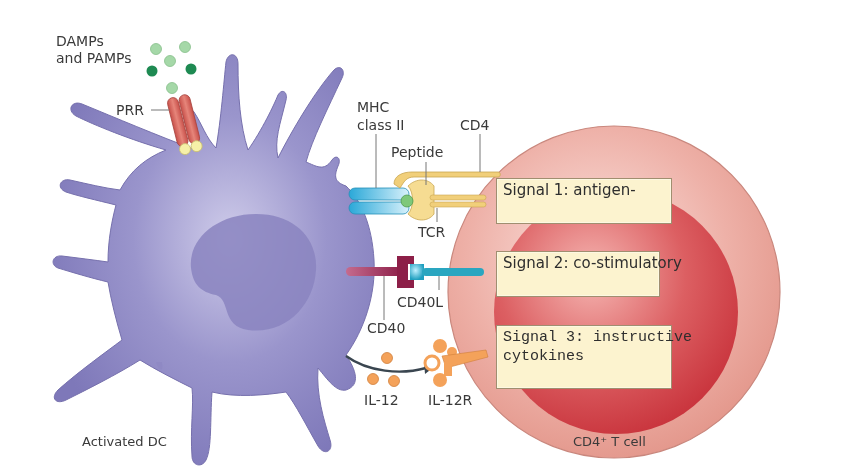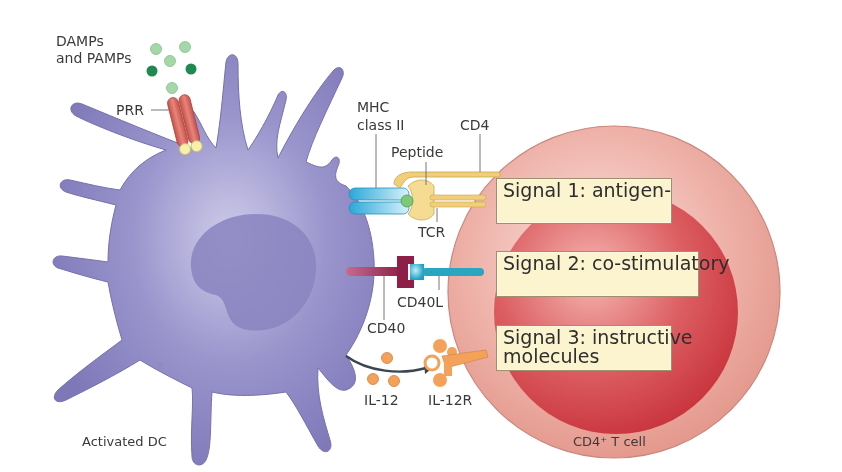--- a/index.html
+++ b/index.html
@@ -1,21 +1,21 @@
 <!DOCTYPE html>
 <html><head>
 <meta charset="utf-8">
 <style>
   html, body { margin: 0; padding: 0; background: #ffffff; }
   body { width: 842px; height: 472px; overflow: hidden; position: relative; font-family: "DejaVu Sans", sans-serif; }
   #stage { position: absolute; left: 16px; top: 0; width: 842px; height: 472px; }
   svg text { font-family: "DejaVu Sans", sans-serif; fill: #3a3a3a; }
   .lbl { font-size: 14px; }
   .lbl-sm { font-size: 13px; }
-  .signal-box { position: absolute; background: #fcf3cf; border: 1px solid #a08e70; box-shadow: 0 0 0 1px rgba(255,255,255,0.4) inset; padding: 2px 6px 3px 6px; font-size: 19px; line-height: 19px; color: #2e2e2e; box-sizing: border-box; }
+  .signal-box { position: absolute; background: #fcf3cf; border: 1px solid #a08e70; box-shadow: 0 0 0 1px rgba(255,255,255,0.4) inset; padding: 2px 6px 3px 6px; font-size: 15px; line-height: 19px; color: #2e2e2e; box-sizing: border-box; }
   .signal-box span { display: block; white-space: nowrap; }
 </style>
 </head>
 <body>
 
 <div id="stage">
 <svg width="842" height="472" viewBox="0 0 842 472">
   <defs>
     <radialGradient id="dcGrad" cx="0.55" cy="0.45" r="0.6">
       <stop offset="0" stop-color="#cfccea"></stop>
@@ -186,20 +186,20 @@
   <text class="lbl" x="351" y="333">CD40</text>
   <text class="lbl" x="348" y="405">IL-12</text>
   <text class="lbl" x="412" y="405">IL-12R</text>
   <text class="lbl-sm" x="66" y="446">Activated DC</text>
   <text class="lbl-sm" x="557" y="446">CD4⁺ T cell</text>
 </svg>
 
 <div class="signal-box" style="left:480px; top:178px; width:176px; height:46px;">
   <span>Signal 1: antigen-</span>
 </div>
-<div class="signal-box" style="left:480px; top:251px; width:203px; height:46px;">
+<div class="signal-box" style="left:480px; top:251px; width:164px; height:46px;">
   <span>Signal 2: co-stimulatory</span>
 </div>
-<div class="signal-box" style="left:480px; top:325px; width:176px; height:46px;">
+<div class="signal-box" style="left:480px; top:325px; width:176px; height:64px;font-family:Liberation Mono, monospace;">
   <span>Signal 3: instructive</span>
-  <span>molecules</span>
+  <span>cytokines</span>
 </div>
 </div>
 
 </body></html>

